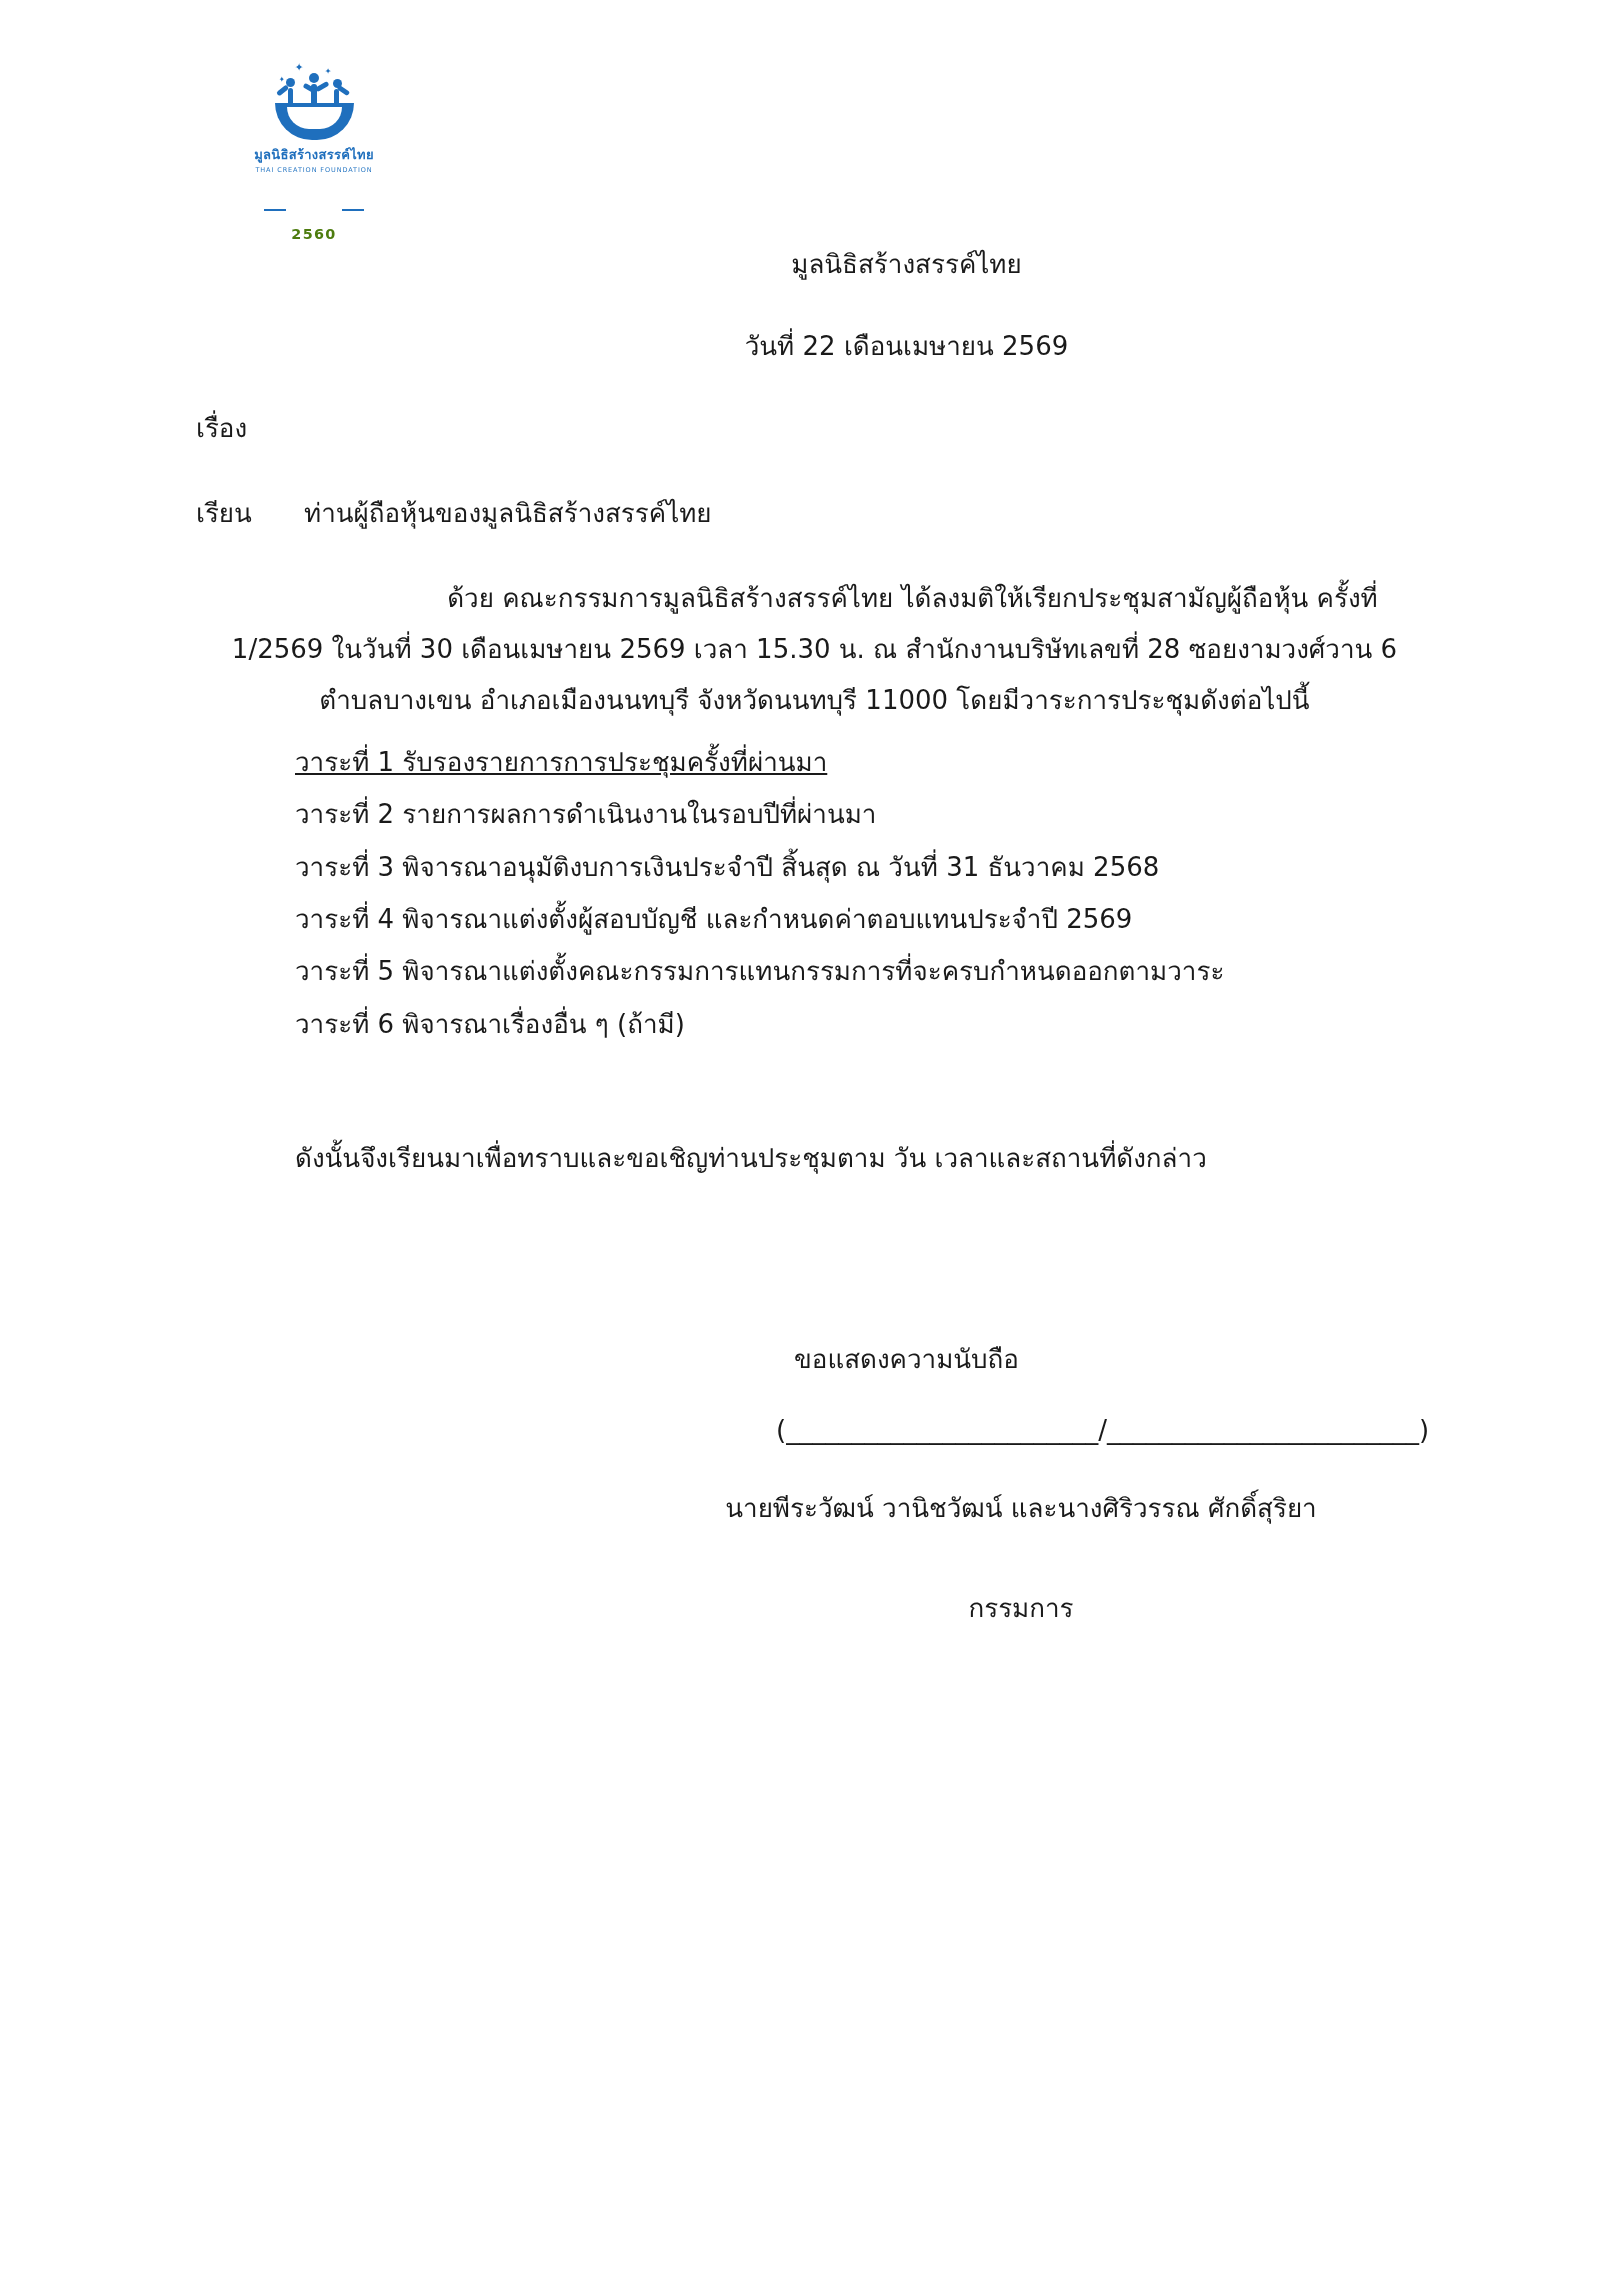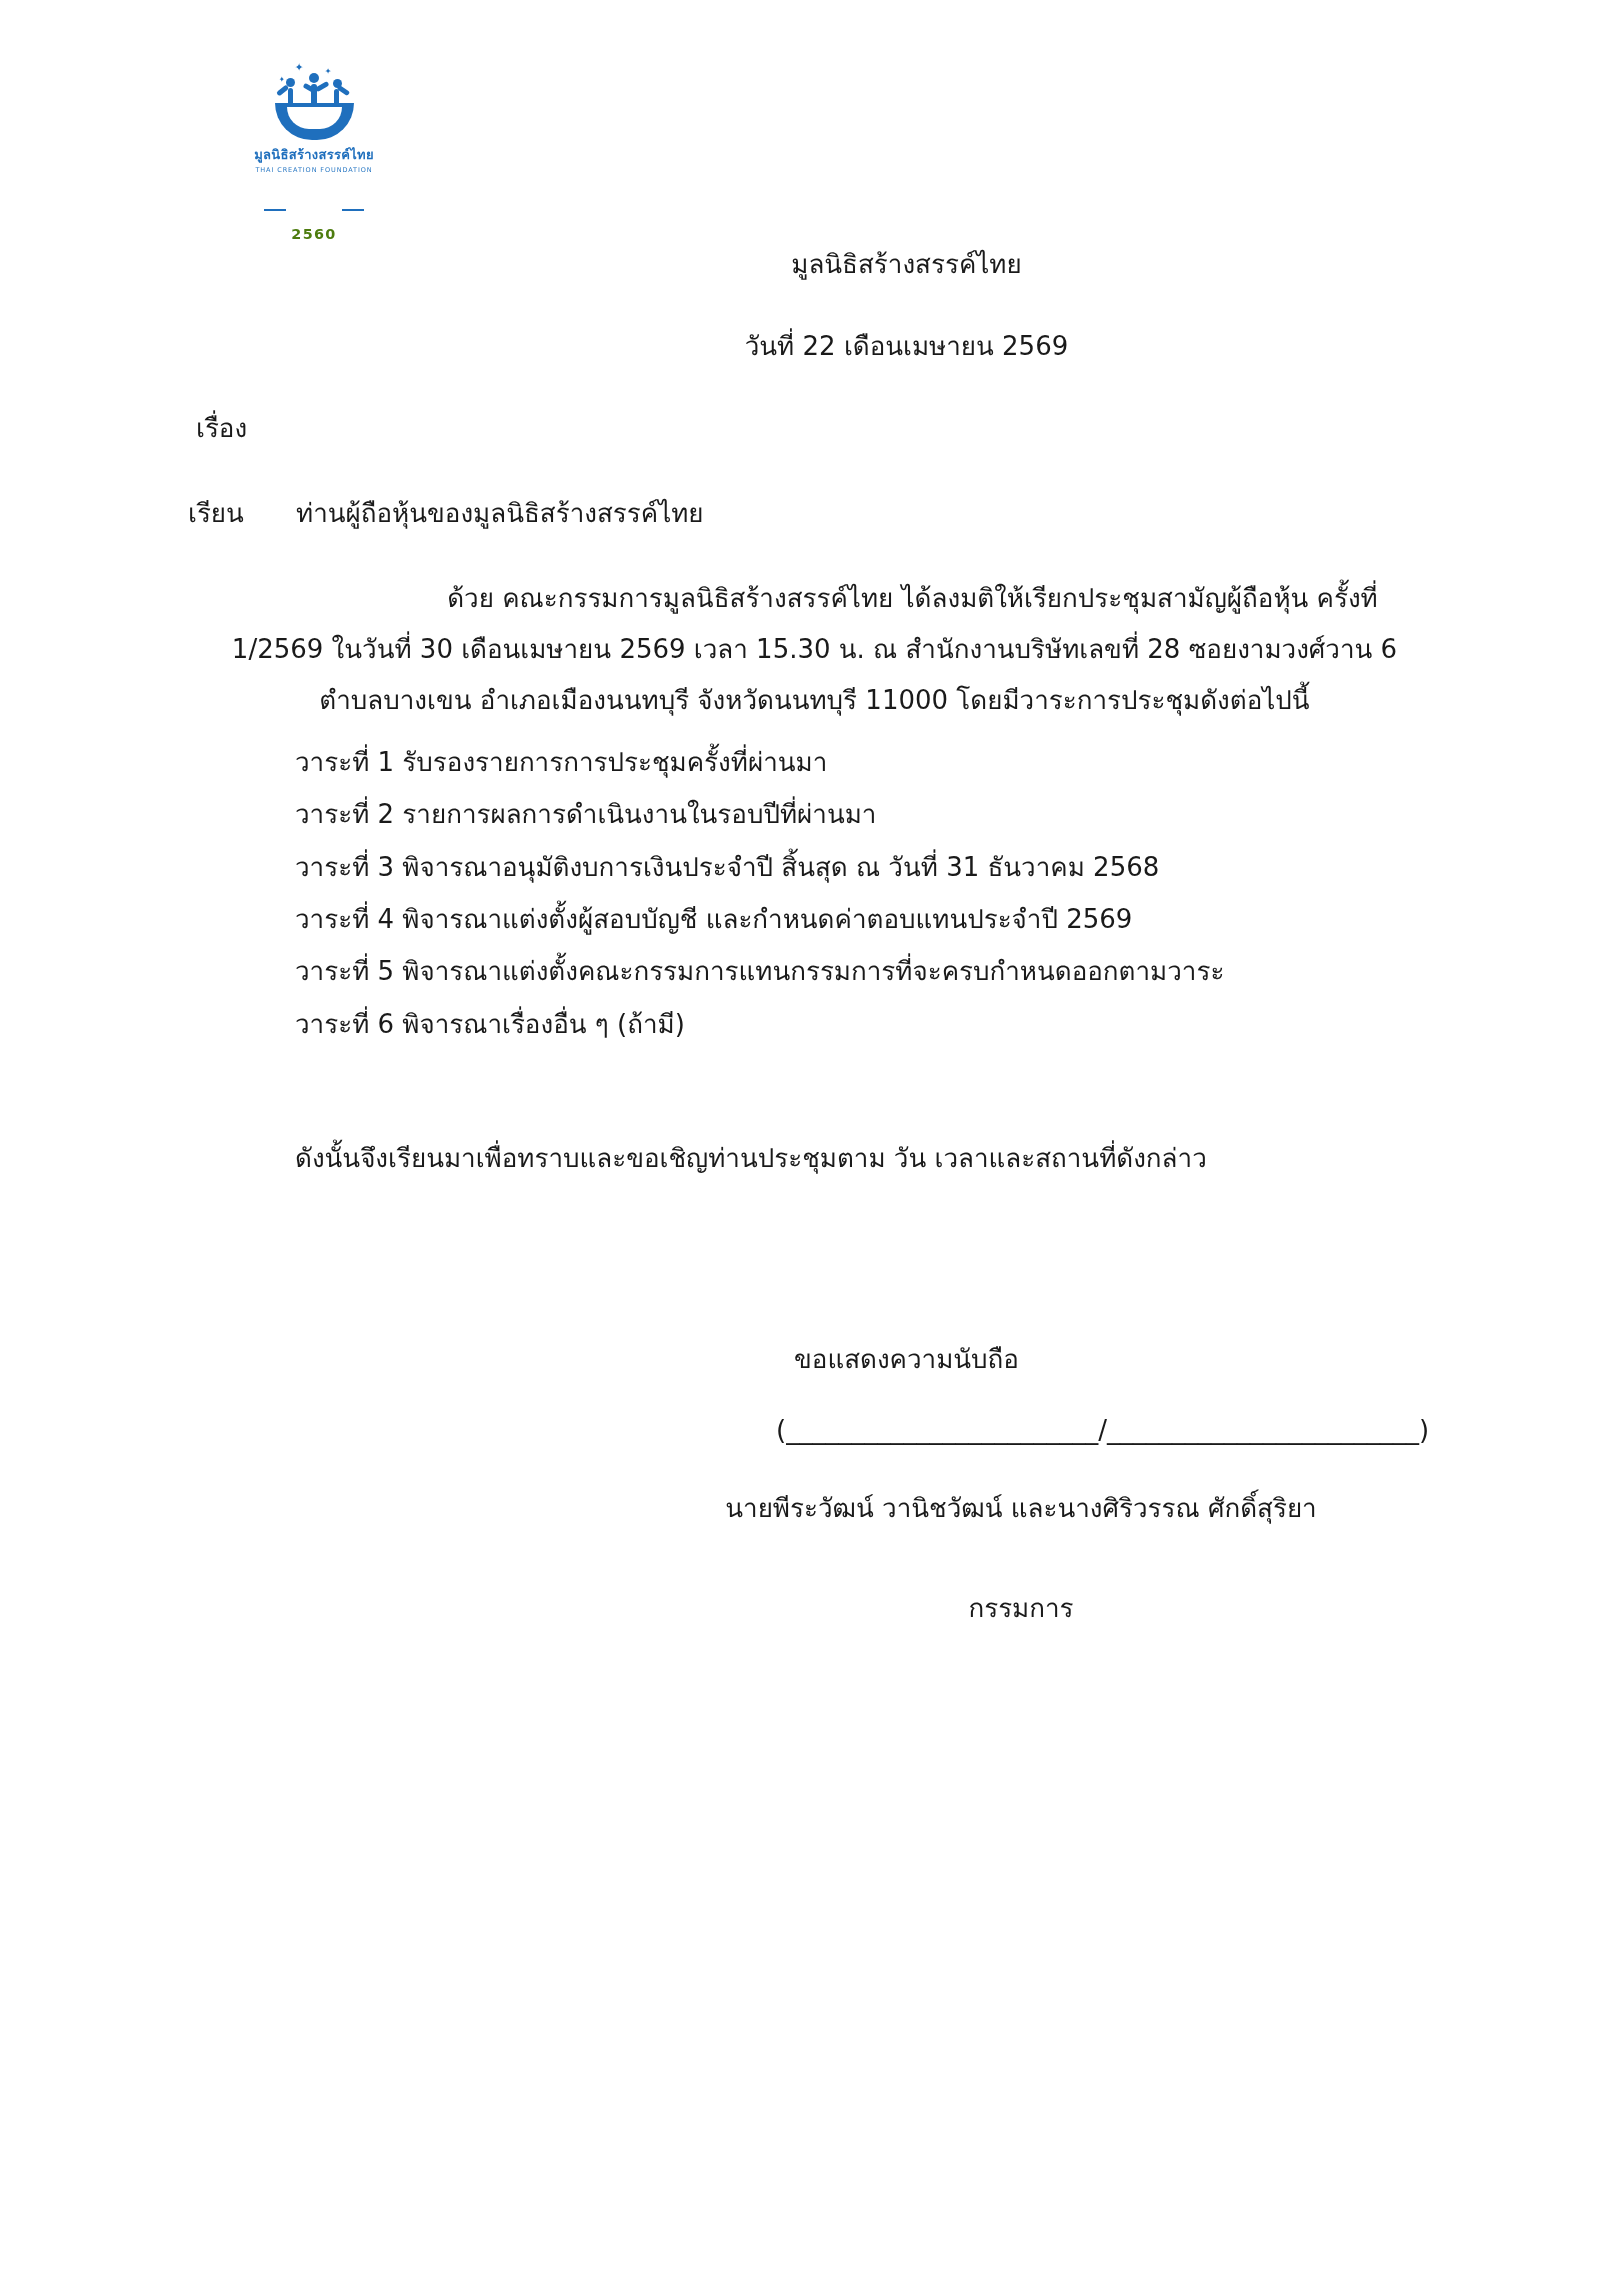--- a/index.html
+++ b/index.html
@@ -192,32 +192,32 @@
   <div class="doc">
 
     <div class="center-line" style="top:245px;">มูลนิธิสร้างสรรค์ไทย</div>
 
     <div class="center-line" style="top:327px;">วันที่ 22 เดือนเมษายน 2569</div>
 
     <div class="label-row" style="left:196px; top:409px;gap:14px;">
       <span class="lbl">เรื่อง</span>
     </div>
 
-    <div class="label-row" style="left:188px; top:494px;">
+    <div class="label-row" style="left:196px; top:494px;">
       <span class="lbl">เรียน</span>
       <span>ท่านผู้ถือหุ้นของมูลนิธิสร้างสรรค์ไทย</span>
     </div>
 
     <div class="para" style="top:579px;">
       <span class="indent"></span><span>ด้วย คณะกรรมการมูลนิธิสร้างสรรค์ไทย ได้ลงมติให้เรียกประชุมสามัญผู้ถือหุ้น ครั้งที่</span>
     </div>
     <div class="para" style="top:630px;">1/2569 ในวันที่ 30 เดือนเมษายน 2569 เวลา 15.30 น. ณ สำนักงานบริษัทเลขที่ 28 ซอยงามวงศ์วาน 6</div>
     <div class="para" style="top:681px;">ตำบลบางเขน อำเภอเมืองนนทบุรี จังหวัดนนทบุรี 11000 โดยมีวาระการประชุมดังต่อไปนี้</div>
 
-    <div class="agenda" style="top:743px;">วาระที่ 1 รับรองรายการการประชุมครั้งที่ผ่านมา</div>
+    <div class="agenda" style="top:743px;text-decoration:underline;">วาระที่ 1 รับรองรายการการประชุมครั้งที่ผ่านมา</div>
     <div class="agenda" style="top:795px;">วาระที่ 2 รายการผลการดำเนินงานในรอบปีที่ผ่านมา</div>
     <div class="agenda" style="top:848px;">วาระที่ 3 พิจารณาอนุมัติงบการเงินประจำปี สิ้นสุด ณ วันที่ 31 ธันวาคม 2568</div>
     <div class="agenda" style="top:900px;">วาระที่ 4 พิจารณาแต่งตั้งผู้สอบบัญชี และกำหนดค่าตอบแทนประจำปี 2569</div>
     <div class="agenda" style="top:952px;">วาระที่ 5 พิจารณาแต่งตั้งคณะกรรมการแทนกรรมการที่จะครบกำหนดออกตามวาระ</div>
     <div class="agenda" style="top:1005px;">วาระที่ 6 พิจารณาเรื่องอื่น ๆ (ถ้ามี)</div>
 
     <div class="abs" style="left:295px; top:1139px;">ดังนั้นจึงเรียนมาเพื่อทราบและขอเชิญท่านประชุมตาม วัน เวลาและสถานที่ดังกล่าว</div>
 
     <div class="center-line" style="top:1319px;margin-top:21px;">ขอแสดงความนับถือ</div>
 

